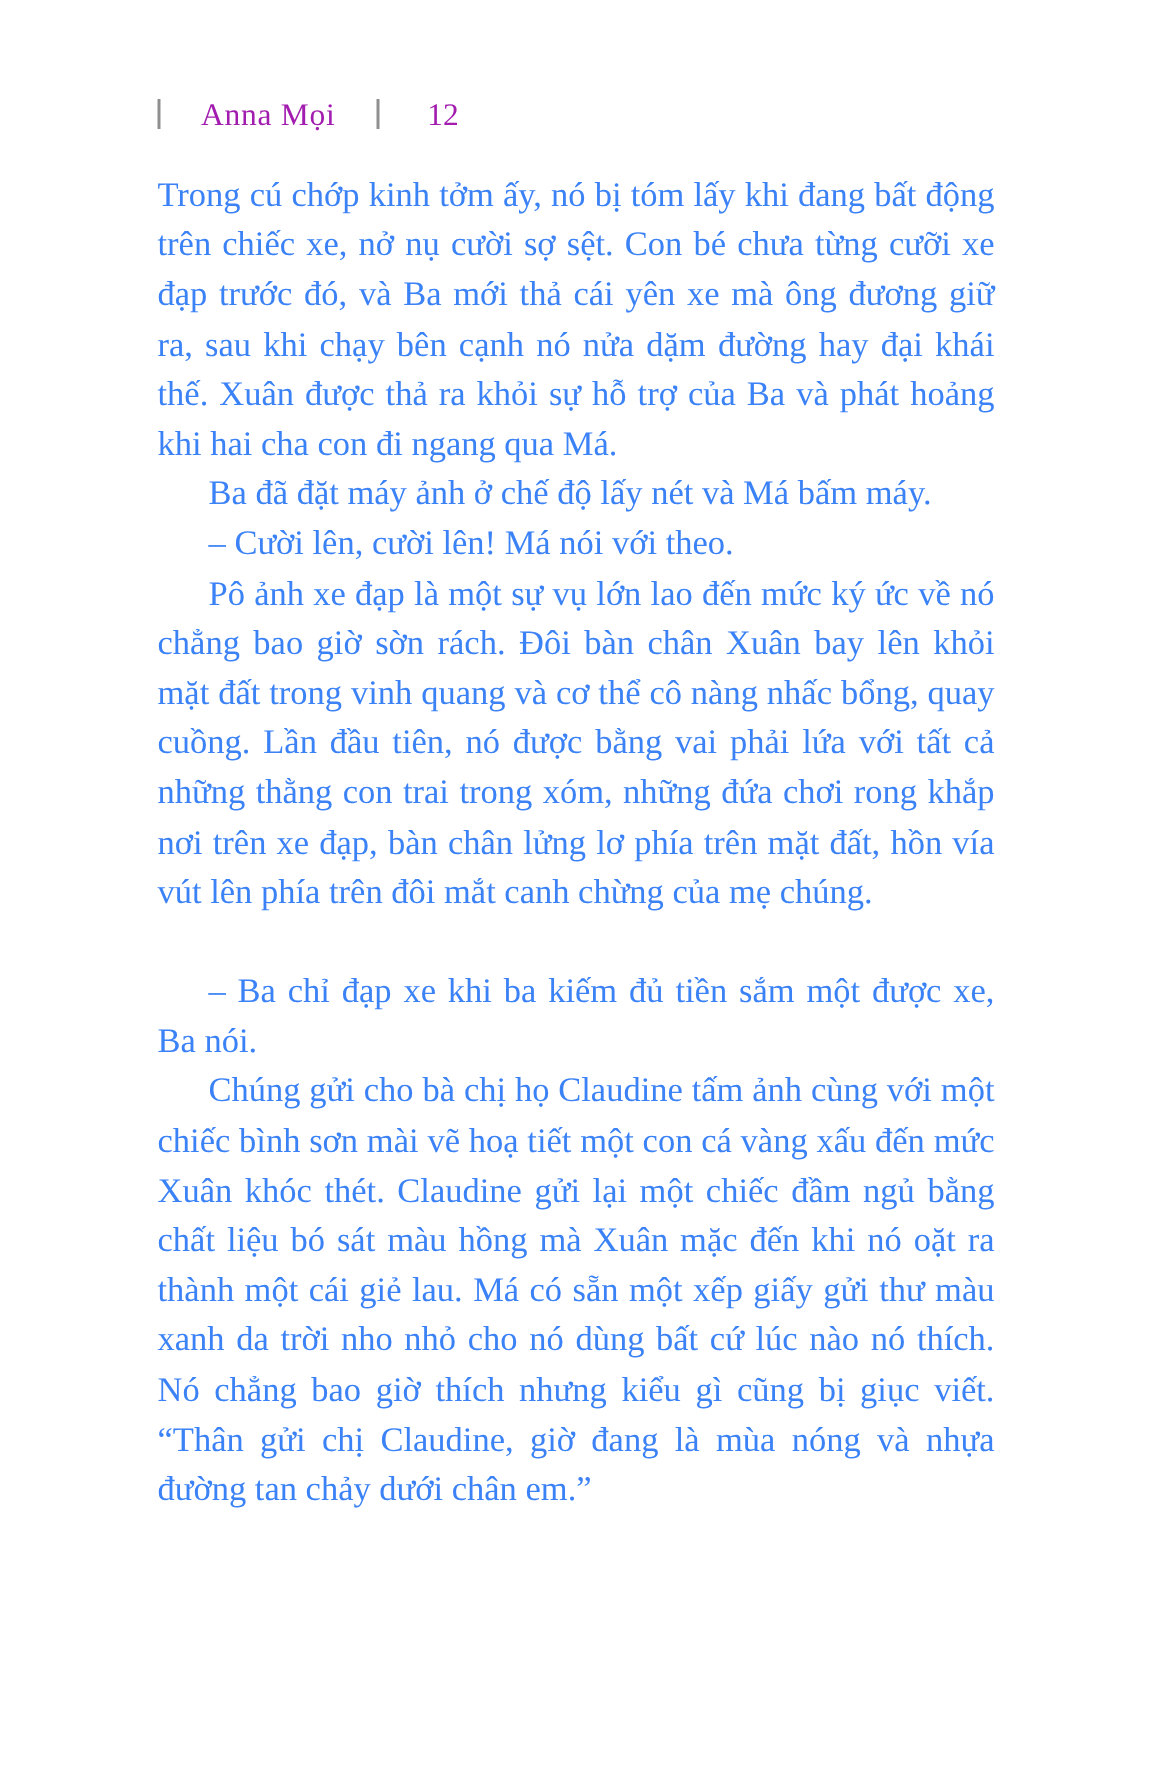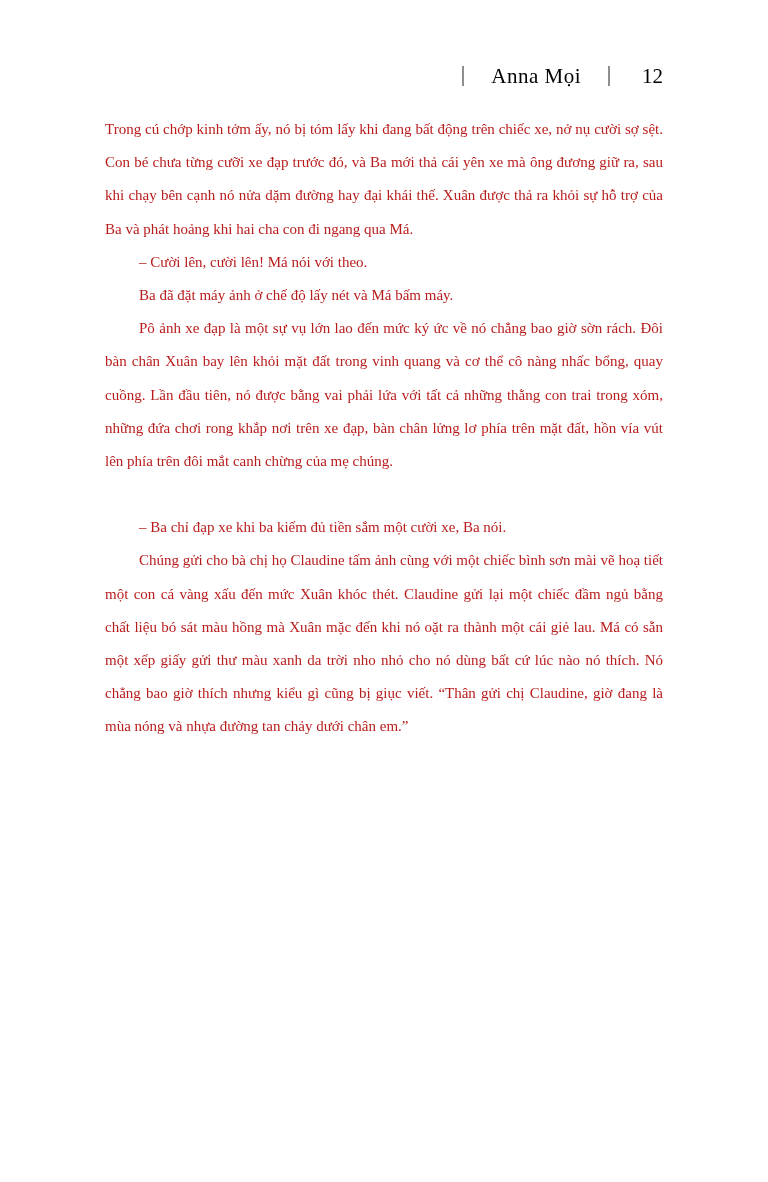--- a/index.html
+++ b/index.html
@@ -16,25 +16,25 @@
     color: #1c1c1c;
     overflow: hidden;
   }
   
   .running-head {
     position: absolute;
     top: 62px;
     left: 105px;
     width: 558px;
     display: flex;
-    justify-content: flex-end;
+    justify-content: flex-start;
     align-items: center;
     font-size: 21px;
     line-height: 28px;
-    color: #000000;
+    color: #a21caf;
   }
   .head-bar {
     display: inline-block;
     width: 2px;
     height: 20px;
     background: #8f8f8f;
     flex: 0 0 auto;
   }
   .head-title {
     margin: 0 27px;
@@ -42,24 +42,24 @@
   }
   .head-pagenum {
     margin-left: 32px;
   }
   
   .body-text {
     position: absolute;
     top: 113px;
     left: 105px;
     width: 558px;
-    font-size: 15px;
+    font-size: 23px;
     line-height: 33.2px;
     text-align: justify;
-    color: #b91c1c;
+    color: #3b82f6;
   }
   .body-text p {
     margin: 0;
     padding: 0;
   }
   .body-text p.indent {
     text-indent: 34px;
   }
   .body-text p.gap-before {
     margin-top: 33px;
@@ -72,20 +72,20 @@
 
   <header class="running-head">
     <span class="head-bar"></span>
     <span class="head-title">Anna Mọi</span>
     <span class="head-bar"></span>
     <span class="head-pagenum">12</span>
   </header>
 
   <main class="body-text">
     <p>Trong cú chớp kinh tởm ấy, nó bị tóm lấy khi đang bất động trên chiếc xe, nở nụ cười sợ sệt. Con bé chưa từng cưỡi xe đạp trước đó, và Ba mới thả cái yên xe mà ông đương giữ ra, sau khi chạy bên cạnh nó nửa dặm đường hay đại khái thế. Xuân được thả ra khỏi sự hỗ trợ của Ba và phát hoảng khi hai cha con đi ngang qua Má.</p>
+    <p class="indent">Ba đã đặt máy ảnh ở chế độ lấy nét và Má bấm máy.</p>
     <p class="indent">– Cười lên, cười lên! Má nói với theo.</p>
-    <p class="indent">Ba đã đặt máy ảnh ở chế độ lấy nét và Má bấm máy.</p>
     <p class="indent">Pô ảnh xe đạp là một sự vụ lớn lao đến mức ký ức về nó chẳng bao giờ sờn rách. Đôi bàn chân Xuân bay lên khỏi mặt đất trong vinh quang và cơ thể cô nàng nhấc bổng, quay cuồng. Lần đầu tiên, nó được bằng vai phải lứa với tất cả những thằng con trai trong xóm, những đứa chơi rong khắp nơi trên xe đạp, bàn chân lửng lơ phía trên mặt đất, hồn vía vút lên phía trên đôi mắt canh chừng của mẹ chúng.</p>
-    <p class="indent gap-before">– Ba chỉ đạp xe khi ba kiếm đủ tiền sắm một cười xe, Ba nói.</p>
+    <p class="indent gap-before">– Ba chỉ đạp xe khi ba kiếm đủ tiền sắm một được xe, Ba nói.</p>
     <p class="indent">Chúng gửi cho bà chị họ Claudine tấm ảnh cùng với một chiếc bình sơn mài vẽ hoạ tiết một con cá vàng xấu đến mức Xuân khóc thét. Claudine gửi lại một chiếc đầm ngủ bằng chất liệu bó sát màu hồng mà Xuân mặc đến khi nó oặt ra thành một cái giẻ lau. Má có sẵn một xếp giấy gửi thư màu xanh da trời nho nhỏ cho nó dùng bất cứ lúc nào nó thích. Nó chẳng bao giờ thích nhưng kiểu gì cũng bị giục viết. “Thân gửi chị Claudine, giờ đang là mùa nóng và nhựa đường tan chảy dưới chân em.”</p>
   </main>
 
 </div>
 
 </body></html>

